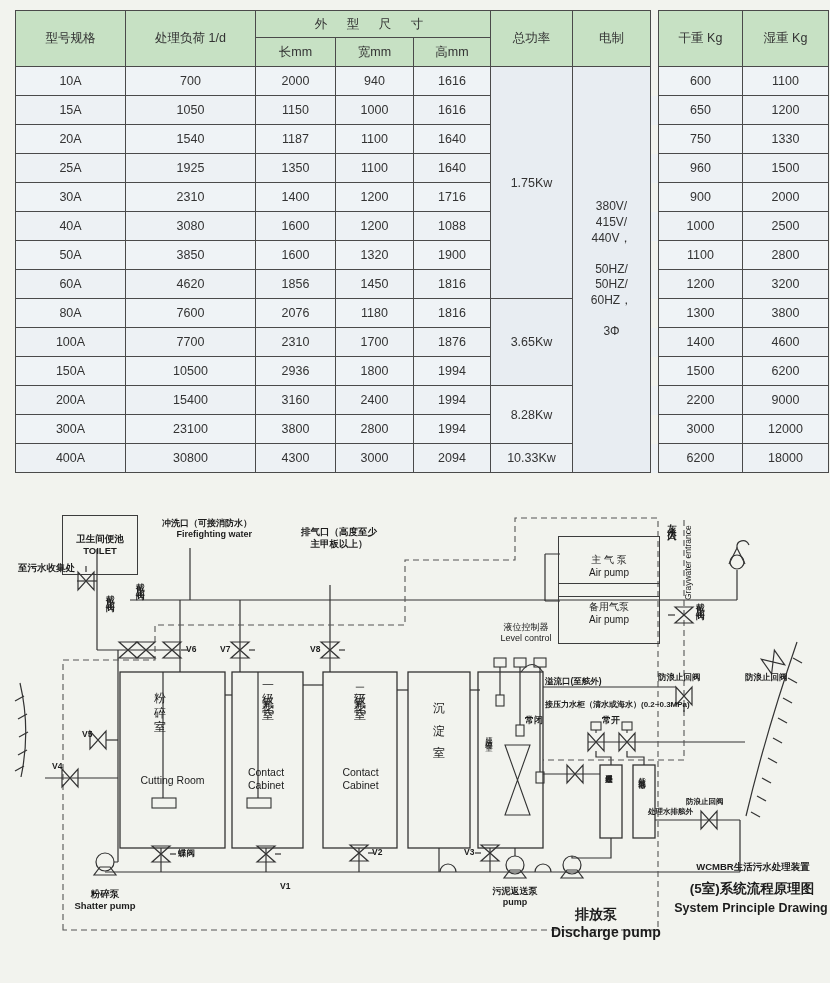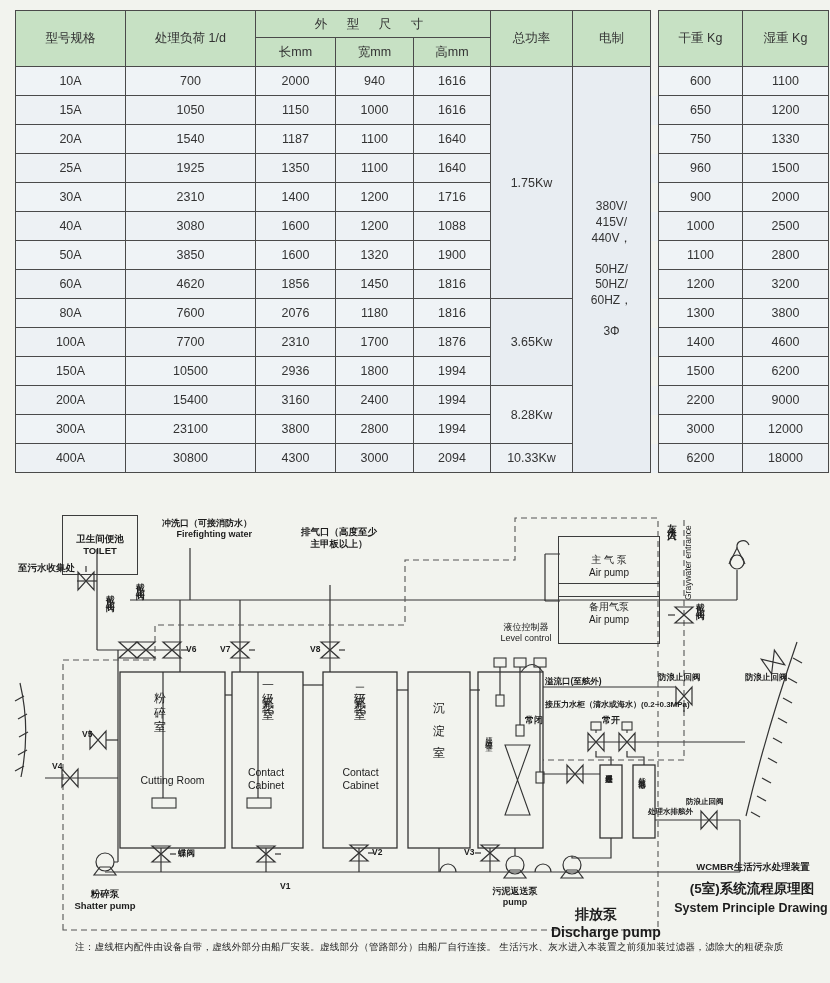--- a/index.html
+++ b/index.html
@@ -425,14 +425,13 @@
         <div class="lbl center bold" style="left: 551px; top: 386px; font-size: 14px; width: 90px; margin-top: 20px;">
           <div>排放泵</div>
           <div>Discharge pump</div>
         </div>
         <div class="lbl center bold" style="left: 683px; top: 361px; font-size: 9.5px; width: 140px;">WCMBR生活污水处理装置</div>
         <div class="lbl center bold" style="left: 678px; top: 381px; font-size: 13.5px; width: 148px;">(5室)系统流程原理图</div>
         <div class="lbl center bold" style="left: 672px; top: 401px; font-size: 12.5px; width: 158px;">System Principle Drawing</div>
       </div>
   </div>
 
-  <div id="note">注：虚线框内配件由设备自带，虚线外部分由船厂安装。虚线部分（管路部分）由船厂自行连接。 生活污水、灰水进入本装置之前须加装过滤器，滤除大的粗硬杂质</div>
 </div>
 
 </body></html>

